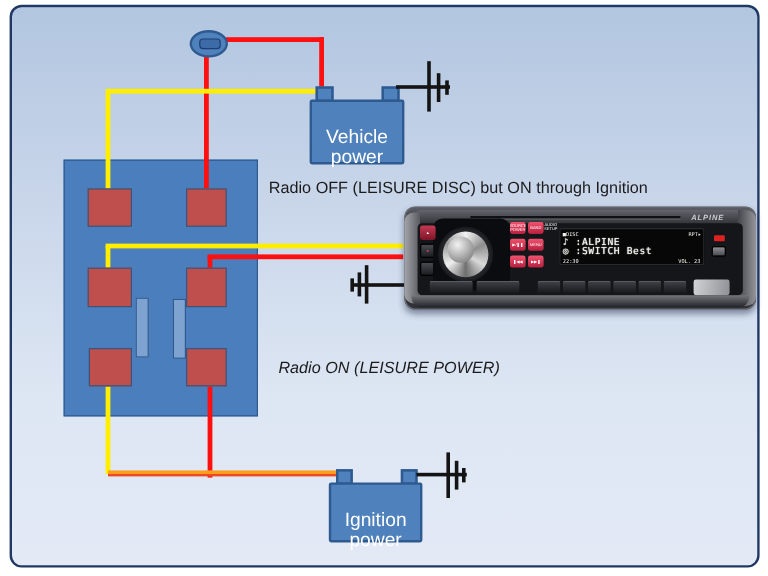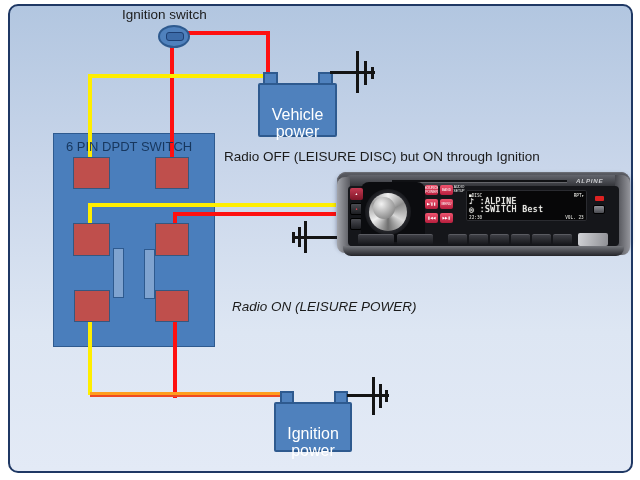--- a/index.html
+++ b/index.html
@@ -28,21 +28,21 @@
   
   .wire{z-index:2;}
   .w-red{background:var(--wire-red,#fe1010);}
   .w-yellow{background:var(--wire-yellow,#ffee00);}
   .w-orange{background:linear-gradient(180deg,var(--wire-orange,#ff9d1e) 55%,#ee4a22 55%);}
 
   
   .gnd{background:#141414;z-index:2;}
 
   
-  .radio{left:337px;top:172px;width:293px;height:76px;border-radius:9px;
+  .radio{left:337px;top:172px;width:293px;height:86px;border-radius:9px;
          background:linear-gradient(180deg,#5d5f66 0%,#3a3b41 18%,#26272c 60%,#323338 100%);
          box-shadow:0 3px 5px rgba(20,30,60,.45), inset 0 0 0 1px #6a6c73;z-index:5;}
   .r-leftedge{left:0;top:5px;width:13px;height:76px;border-radius:8px 0 0 8px;
               background:linear-gradient(90deg,#a3a5ab,#595a60);}
   .r-rightedge{left:278px;top:3px;width:15px;height:80px;border-radius:0 8px 8px 0;
                background:linear-gradient(270deg,#94959b,#45464c);}
   .r-top{left:8px;top:3px;width:277px;height:13px;border-radius:6px 6px 0 0;
          background:linear-gradient(180deg,#63656c,#2c2d32);}
   .r-slot{left:55px;top:8px;width:175px;height:2px;background:#101114;box-shadow:0 1px 0 rgba(255,255,255,.18);}
   .r-face{left:11px;top:14px;width:271px;height:60px;background:#15161a;border-radius:4px;}
@@ -71,40 +71,38 @@
          background:linear-gradient(100deg,#d2d3d7,#8f9095);}
   .chin{left:6px;top:74px;width:281px;height:10px;border-radius:0 0 8px 8px;
         background:linear-gradient(180deg,#74767c,#232429);}
 </style>
 </head>
 <body>
 
 <div class="canvas">
   <div class="abs frame"></div>
 
-  <div class="abs lbl" style="left:122px;top:7px;">Ignition switch</div>
 
   <div class="abs bluebox ellipse" style="left:158px;top:25px;width:32px;height:23px;"></div>
   <div class="abs keyslot" style="left:166px;top:32px;width:16px;height:7px;"></div>
 
   <div class="abs wire w-red" style="left:188px;top:31px;width:82px;height:4px;"></div>
   <div class="abs wire w-red" style="left:266px;top:31px;width:4px;height:45px;"></div>
   <div class="abs wire w-red" style="left:170px;top:46px;width:4px;height:112px;"></div>
   <div class="abs wire w-yellow" style="left:90px;top:74px;width:175px;height:4px;"></div>
   <div class="abs wire w-yellow" style="left:88px;top:74px;width:4px;height:84px;"></div>
   <div class="abs wire w-yellow" style="left:88px;top:203px;width:248px;height:4px;"></div>
   <div class="abs wire w-yellow" style="left:88px;top:205px;width:4px;height:19px;"></div>
   <div class="abs wire w-red" style="left:173px;top:212px;width:163px;height:4px;"></div>
   <div class="abs wire w-red" style="left:173px;top:213px;width:4px;height:11px;"></div>
   <div class="abs wire w-yellow" style="left:88px;top:322px;width:4px;height:73px;"></div>
   <div class="abs wire w-red" style="left:173px;top:322px;width:4px;height:76px;"></div>
   <div class="abs wire w-orange" style="left:90px;top:392px;width:192px;height:5px;"></div>
 
   <div class="abs switchbox" style="left:53px;top:133px;width:162px;height:214px;"></div>
-  <div class="abs switch-title" style="left:66px;top:139px;">6 PIN DPDT SWITCH</div>
   <div class="abs pin" style="left:73px;top:157px;width:37px;height:32px;"></div>
   <div class="abs pin" style="left:155px;top:157px;width:34px;height:32px;"></div>
   <div class="abs pin" style="left:73px;top:223px;width:37px;height:33px;"></div>
   <div class="abs pin" style="left:155px;top:223px;width:34px;height:33px;"></div>
   <div class="abs pin" style="left:74px;top:290px;width:36px;height:32px;"></div>
   <div class="abs pin" style="left:155px;top:290px;width:34px;height:32px;"></div>
   <div class="abs slot" style="left:113px;top:248px;width:11px;height:50px;"></div>
   <div class="abs slot" style="left:144px;top:249px;width:11px;height:50px;"></div>
 
   <div class="abs bluebox tab" style="left:263px;top:72px;width:15px;height:13px;"></div>

